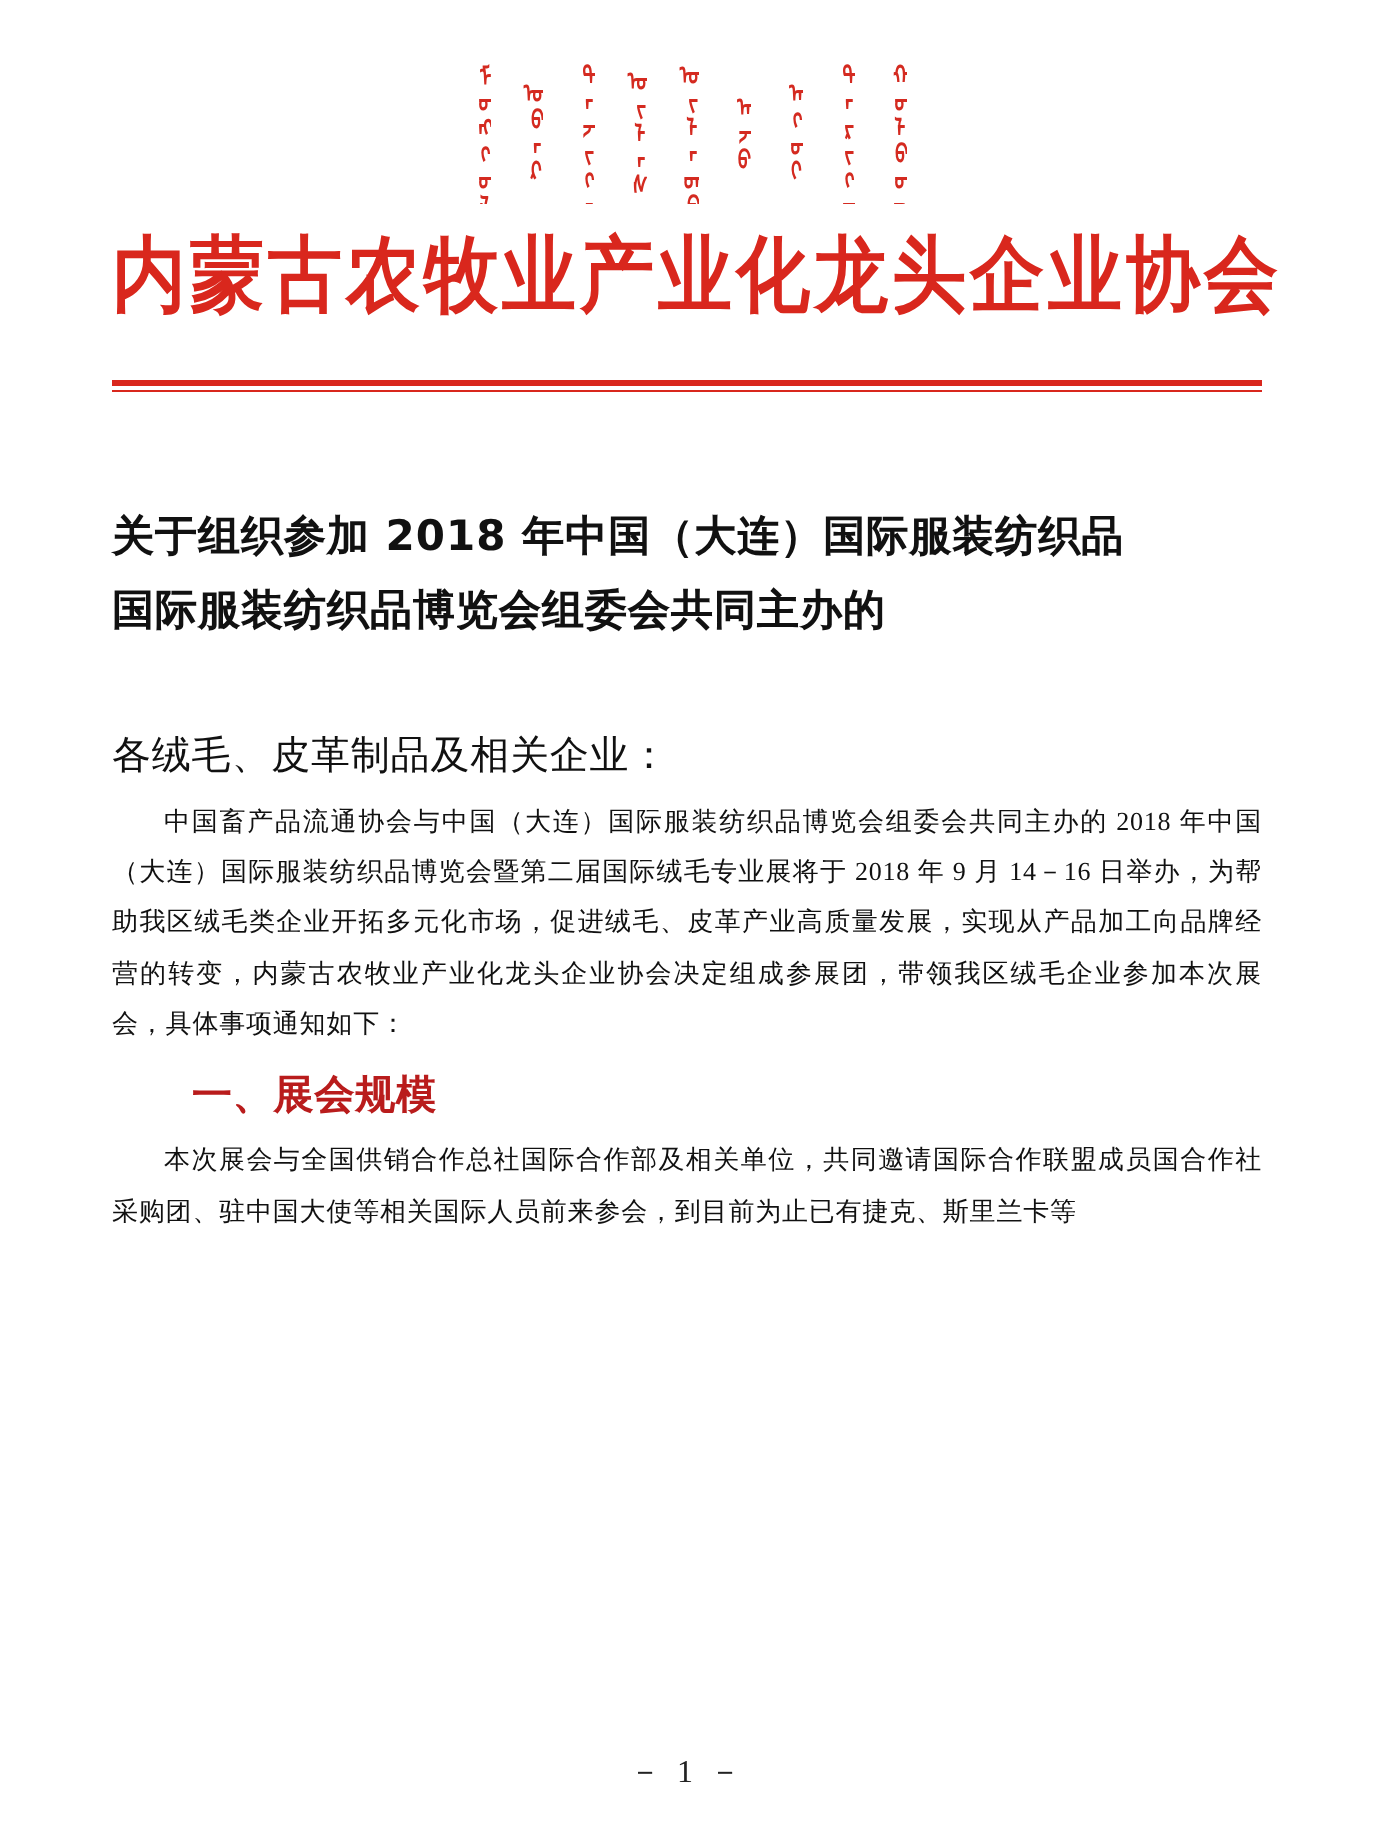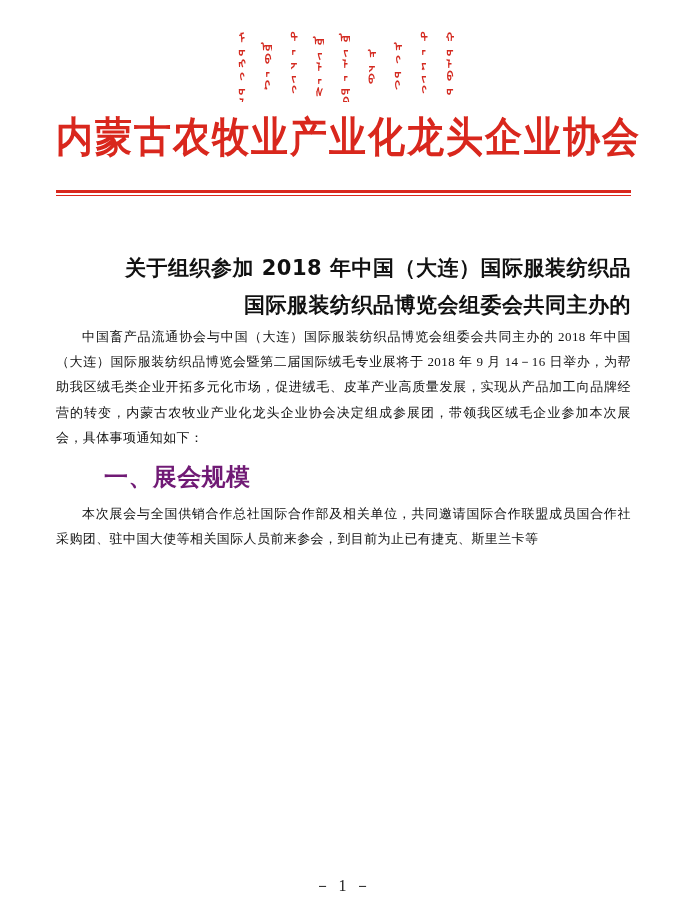--- a/index.html
+++ b/index.html
@@ -75,21 +75,21 @@
   }
   .rule-thin {
     margin-top: 2.5px;
     height: 1px;
     background: #d9271d;
   }
 
   
   .doc-title {
     margin-top: 54px;
-    text-align: right;
+    text-align: left;
     font-family: "DejaVu Sans", "Liberation Sans", sans-serif;
     font-weight: bold;
     font-size: 21px;
     line-height: 1.75;
     color: #111;
     letter-spacing: 0.5px;
   }
   .addressee {
     margin-top: 36px;
     font-size: 19.5px;
@@ -104,24 +104,24 @@
     text-align: justify;
     text-justify: inter-ideograph;
     text-indent: 2em;
     letter-spacing: 0.4px;
     margin: 0;
   }
   .section-heading {
     margin-top: 4px;
     font-family: "DejaVu Sans", "Liberation Sans", sans-serif;
     font-weight: bold;
-    font-size: 24px;
+    font-size: 20px;
     line-height: 1.95;
     text-indent: 2em;
-    color: #701a75;
+    color: #b91c1c;
     letter-spacing: 0.4px;
   }
   .page-number {
     position: absolute;
     bottom: 14px;
     left: 0;
     right: 0;
     text-align: center;
     font-size: 16px;
     color: #222;
@@ -150,20 +150,21 @@
     <div class="org-title">内蒙古农牧业产业化龙头企业协会</div>
     <div class="rule-thick"></div>
     <div class="rule-thin"></div>
   </div>
 
   <div class="doc-title">
     <div>关于组织参加 2018 年中国（大连）国际服装纺织品</div>
     <div>国际服装纺织品博览会组委会共同主办的</div>
   </div>
 
+  <div class="addressee">各绒毛、皮革制品及相关企业：</div>
 
   <p class="para">中国畜产品流通协会与中国（大连）国际服装纺织品博览会组委会共同主办的 2018 年中国（大连）国际服装纺织品博览会暨第二届国际绒毛专业展将于 2018 年 9 月 14－16 日举办，为帮助我区绒毛类企业开拓多元化市场，促进绒毛、皮革产业高质量发展，实现从产品加工向品牌经营的转变，内蒙古农牧业产业化龙头企业协会决定组成参展团，带领我区绒毛企业参加本次展会，具体事项通知如下：</p>
 
   <div class="section-heading">一、展会规模</div>
 
   <p class="para">本次展会与全国供销合作总社国际合作部及相关单位，共同邀请国际合作联盟成员国合作社采购团、驻中国大使等相关国际人员前来参会，到目前为止已有捷克、斯里兰卡等</p>
 
   <div class="page-number">－ 1 －</div>
 </div>
 

